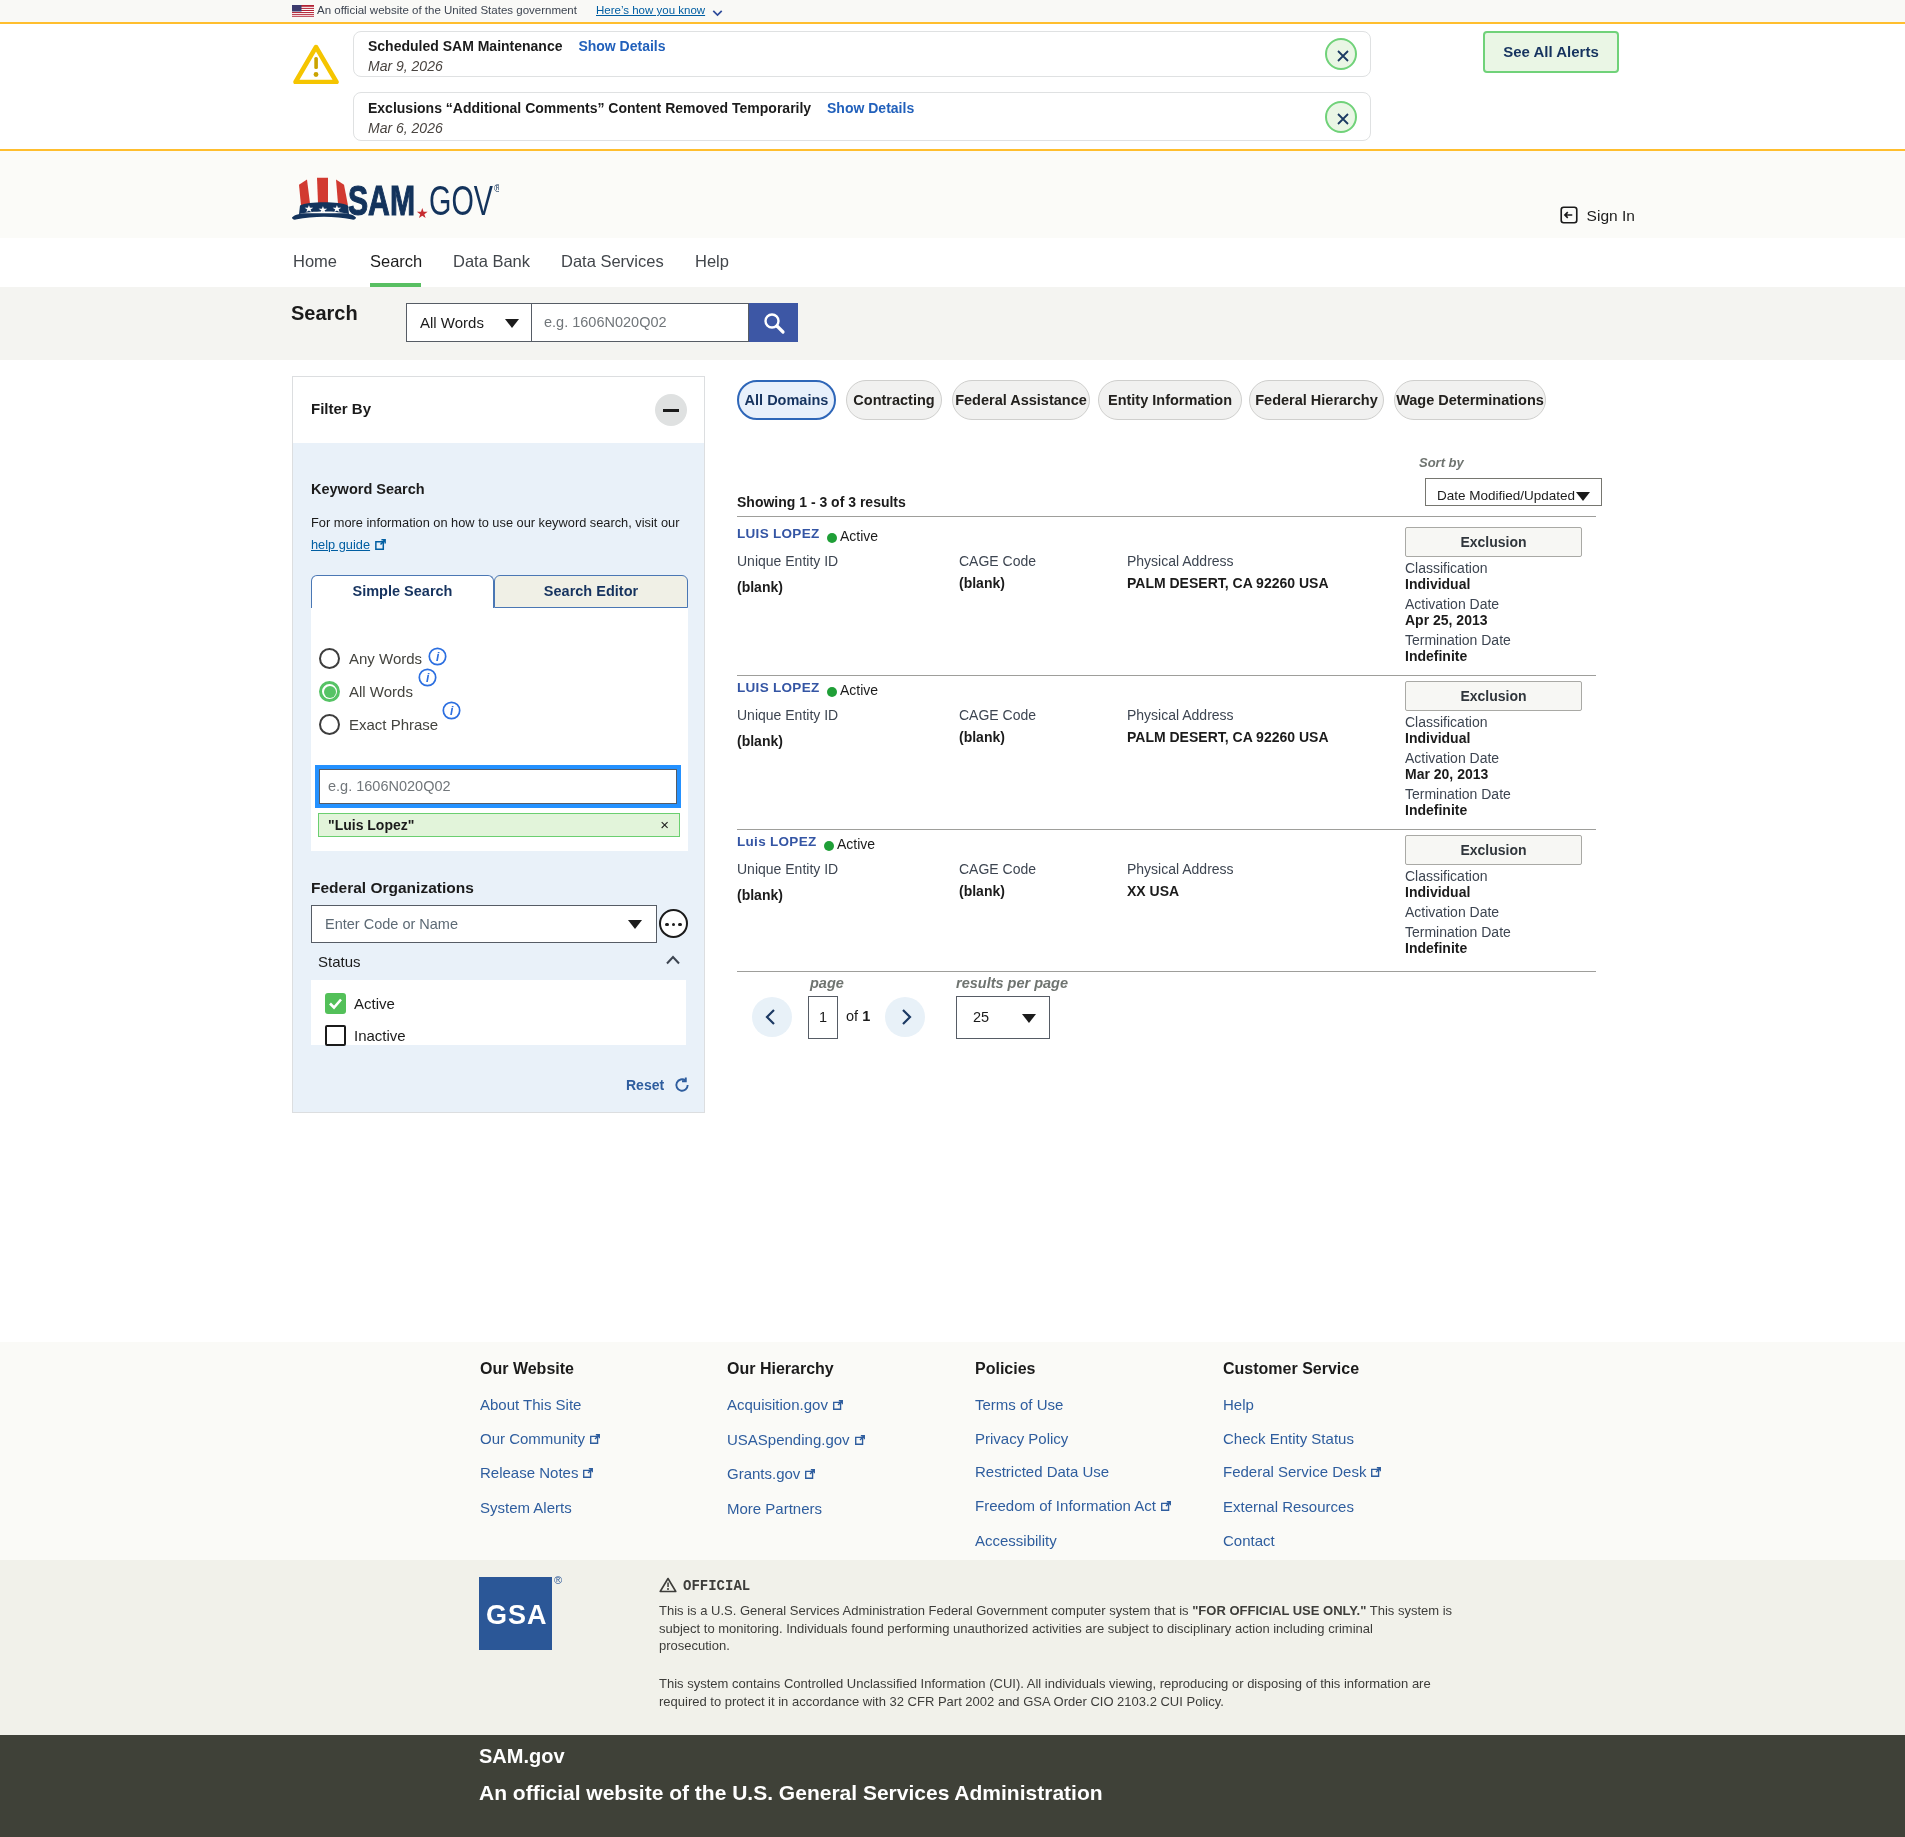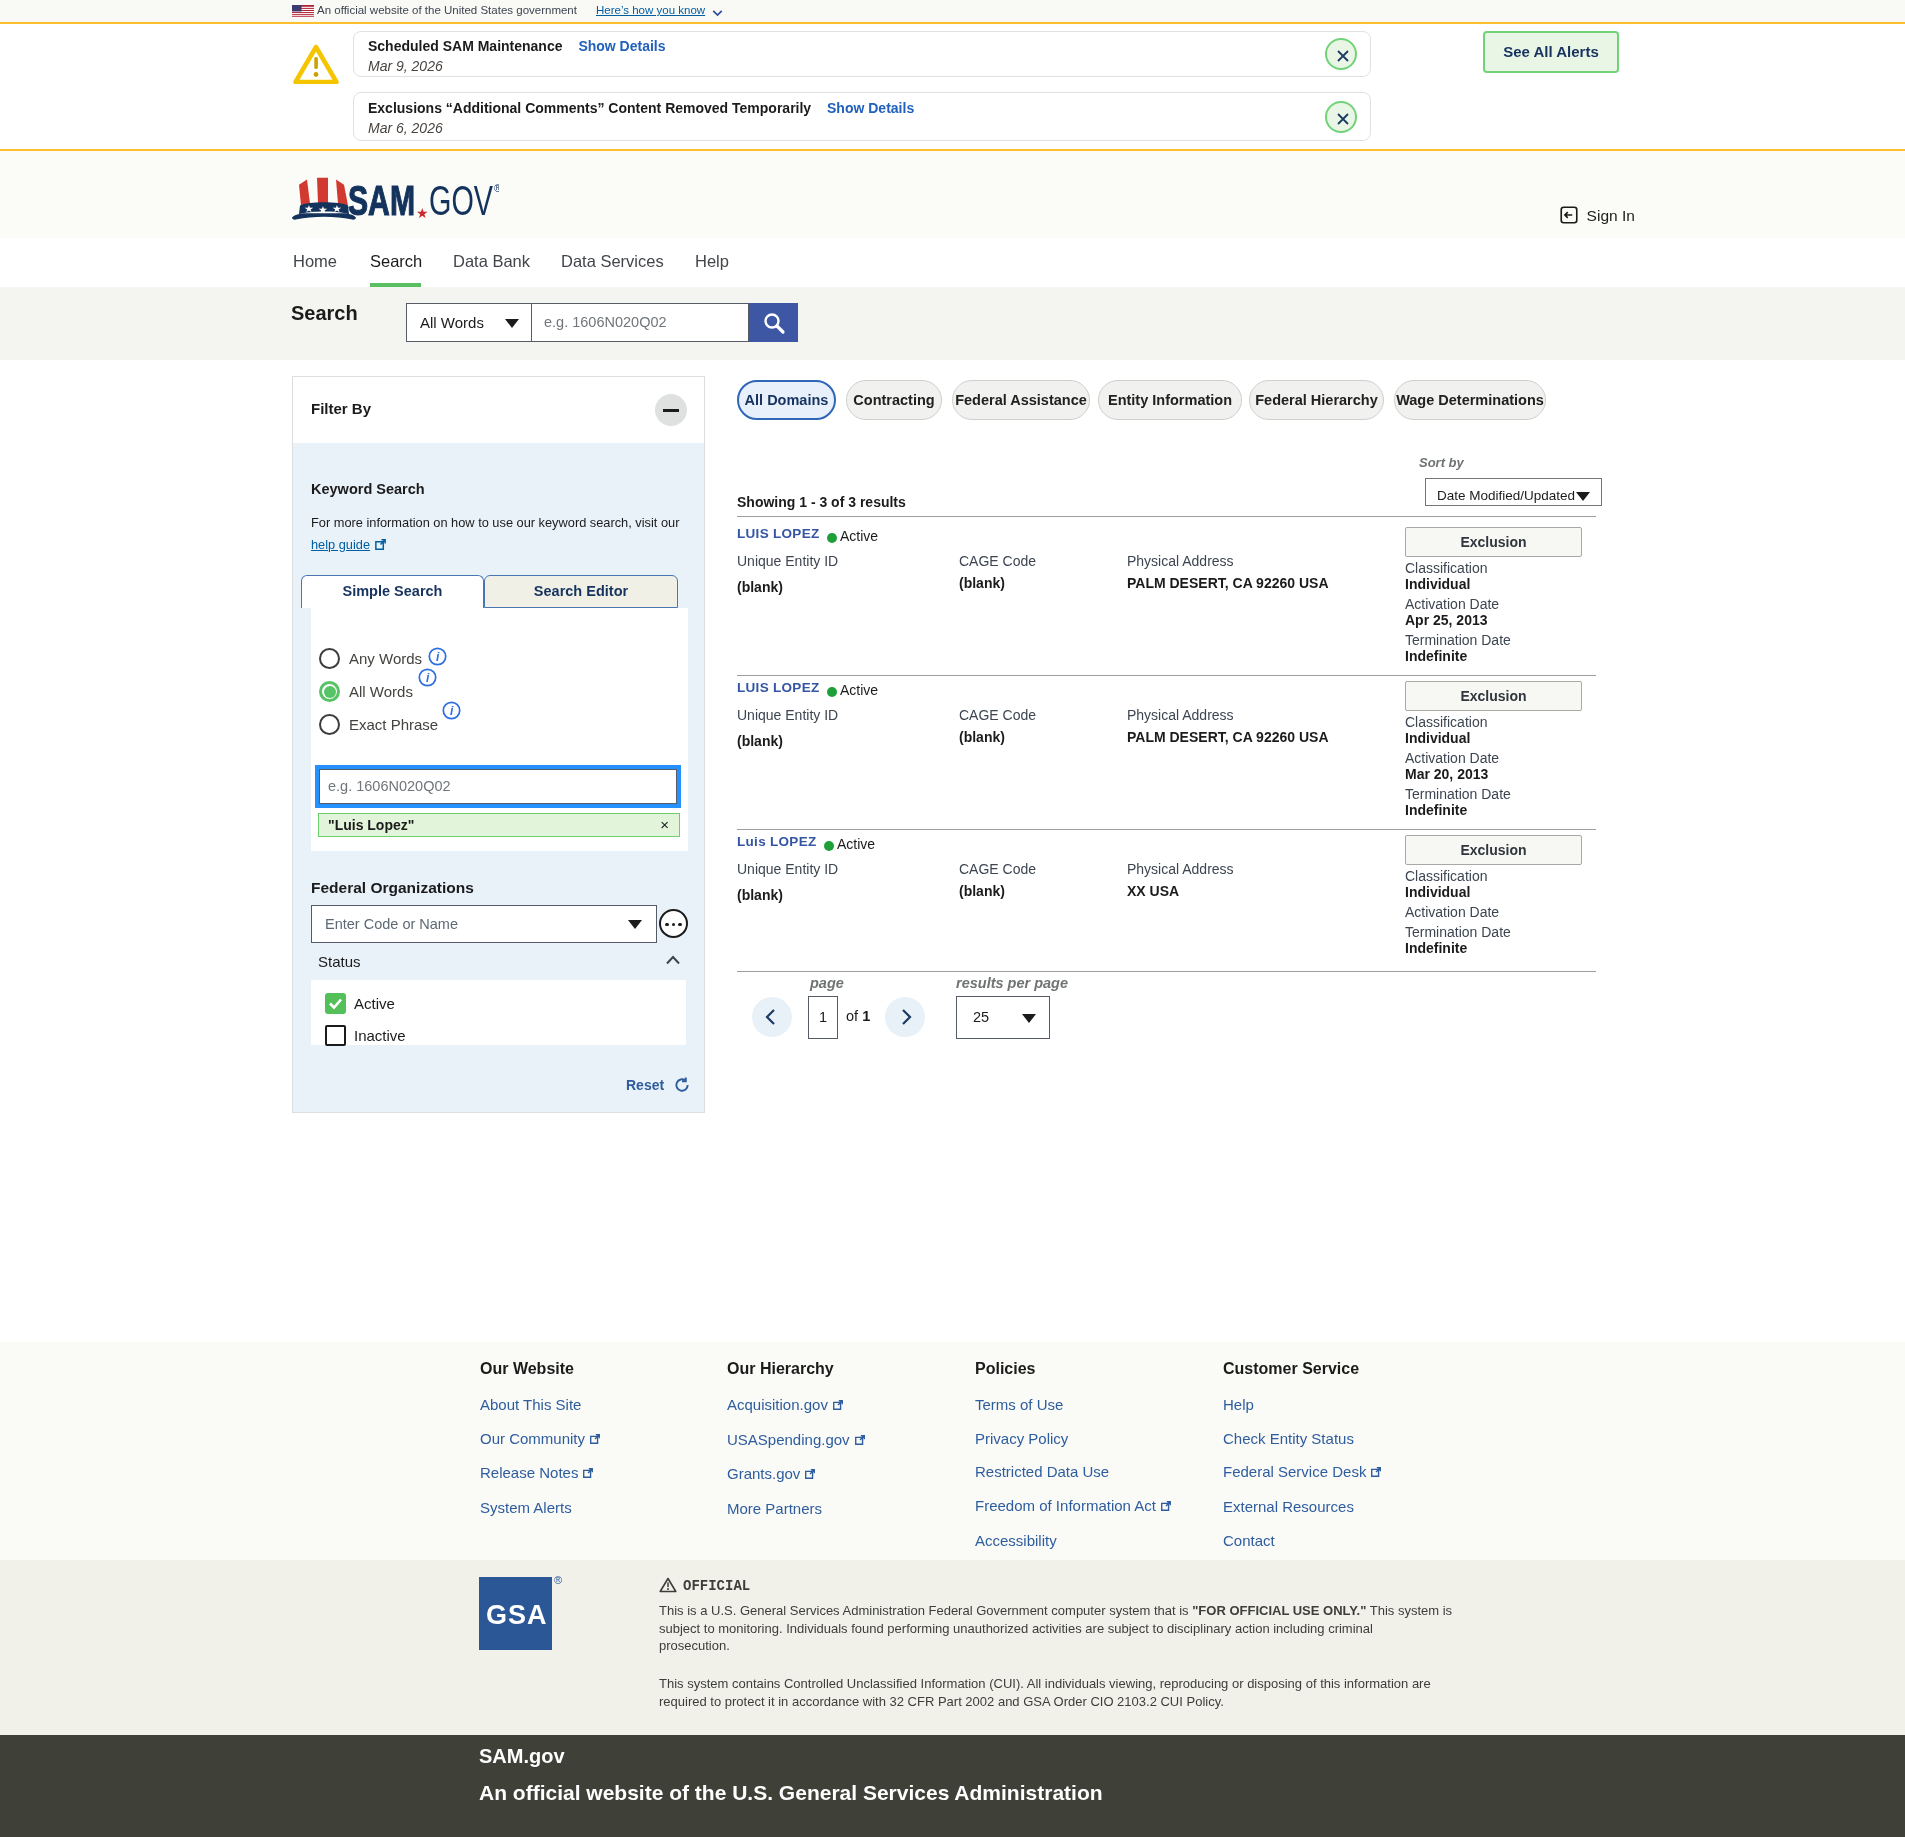--- a/index.html
+++ b/index.html
@@ -47,21 +47,21 @@
 
 
 .fpanel { position:absolute; left:292px; top:16px; width:413px; height:737px; border:1px solid #dcdee0; background:#e9f1f9; }
 .fphead { position:relative; height:66px; background:#fff; }
 .fphead .t { position:absolute; left:18px; top:23px; font-size:15px; font-weight:bold; }
 .fphead .minus { position:absolute; right:17px; top:17px; width:32px; height:32px; border-radius:50%; background:#dfe1e1; }
 .fphead .minus div { position:absolute; left:8px; top:15px; width:16px; height:2.5px; background:#1b1b1b; }
 .kwh { position:absolute; left:18px; top:104px; font-size:14.5px; font-weight:bold; }
 .kwp { position:absolute; left:18px; top:135px; width:390px; font-size:12.8px; line-height:21.5px; color:#1b1b1b; }
 .kwp a { color:#005ea2; text-decoration:underline; }
-.tabs { position:absolute; left:8px; top:198px; width:417px; height:33px;padding-left:13px; }
+.tabs { position:absolute; left:18px; top:198px; width:417px; height:33px;padding-left:13px; }
 .tab1 { position:absolute; left:0; top:0; width:183px; height:33px; background:#fff; border:1px solid #4a77b4; border-bottom:none; border-radius:6px 6px 0 0; font-size:14.5px; font-weight:bold; color:#16335f; text-align:center; line-height:31px; }
 .tab2 { position:absolute; left:183px; top:0; width:194px; height:33px; background:#f0f0e6; border:1px solid #4a77b4; border-radius:6px 6px 0 0; font-size:14.5px; font-weight:bold; color:#16335f; text-align:center; line-height:31px; }
 .tabbody { position:absolute; left:18px; top:231px; width:377px; height:243px; background:#fff; }
 .radio { position:absolute; width:21px; height:21px; border-radius:50%; border:2px solid #3d3d3d; background:#fff; }
 .radio.checked { border:3px solid #56c365; }
 .radio.checked div { position:absolute; left:1.5px; top:1.5px; width:12px; height:12px; border-radius:50%; background:#56c365; }
 .rlbl { position:absolute; font-size:15px; color:#44443f; }
 .info { position:absolute; width:19px; height:19px; }
 .fedorg { position:absolute; left:18px; top:502px; font-size:15.5px; font-weight:bold; }
 .combo { position:absolute; left:18px; top:528px; width:346px; height:38px; background:#fff; border:1px solid #565c65; font-size:14.5px; color:#5d6a75; line-height:36px; padding-left:13px; }

